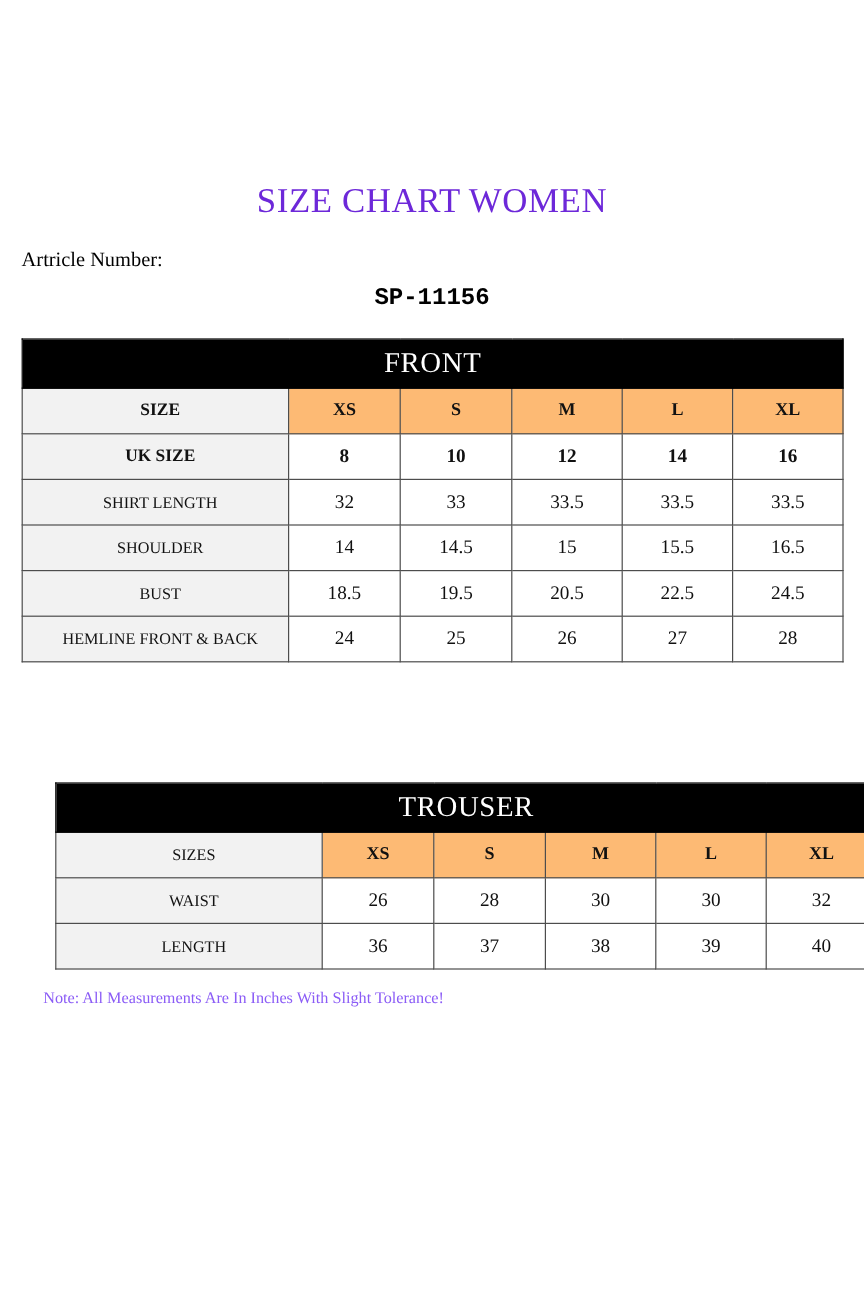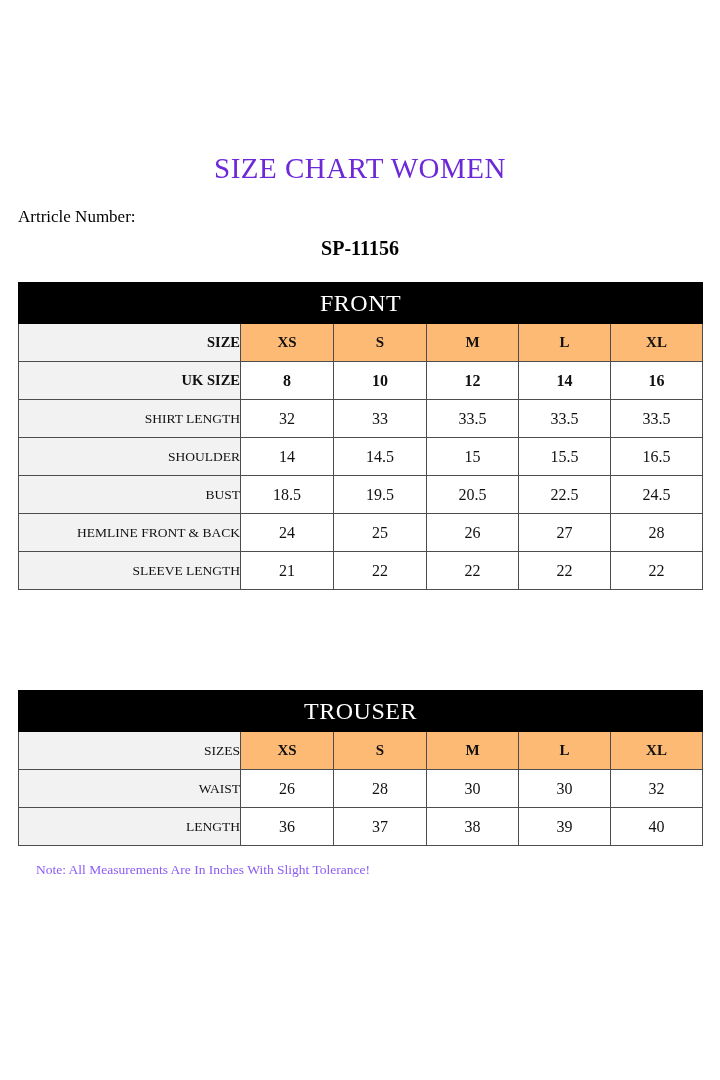--- a/index.html
+++ b/index.html
@@ -36,20 +36,21 @@
     margin-top: 22px;
     font-weight: 400;
     color: #000;
   }
   .article-number {
     text-align: center;
     font-size: 20px;
     font-weight: bold;
     margin-top: 10px;
     color: #000;
+    font-family: Liberation Mono, monospace;
   }
   table.chart {
     border-collapse: collapse;
     width: 684px;
     margin: 0 auto;
     table-layout: fixed;
   }
   table.chart td, table.chart th {
     border: 1px solid #4d4d4d;
     padding: 0;
@@ -59,21 +60,21 @@
     background: #000000;
     color: #ffffff;
     text-align: center;
     font-size: 24px;
     font-weight: 400;
     height: 40px;
     letter-spacing: 0.5px;
     border: 1px solid #000 !important;
   }
   .row-label {
-    text-align: right;
+    text-align: center;
     padding-left: 8px !important;
     font-size: 13.5px;
     background: #f2f2f2;
     height: 37px;
   }
   .row-label.bold {
     font-weight: bold;
     font-size: 14.5px;
   }
   .cell {
@@ -96,21 +97,21 @@
   .spacer {
     height: 100px;
   }
   .note {
     font-size: 13.5px;
     margin: 16px 0 0 18px;
     color: #8b5cf6;
     font-family: "Liberation Serif", serif;
   }
   .chart-wrap-first { margin-top: 22px; }
-  .chart-wrap-second { margin-top: 0; }
+  .chart-wrap-second { margin-top: 0; margin-left: 28px; }
 </style>
 </head>
 <body>
 
 <div class="page">
 
   <div class="title">SIZE CHART WOMEN</div>
   <div class="article-label">Artricle Number:</div>
   <div class="article-number">SP-11156</div>
 
@@ -170,28 +171,20 @@
           <td class="cell">24.5</td>
         </tr>
         <tr>
           <td class="row-label">HEMLINE FRONT &amp; BACK</td>
           <td class="cell">24</td>
           <td class="cell">25</td>
           <td class="cell">26</td>
           <td class="cell">27</td>
           <td class="cell">28</td>
         </tr>
-        <tr>
-          <td class="row-label">SLEEVE LENGTH</td>
-          <td class="cell">21</td>
-          <td class="cell">22</td>
-          <td class="cell">22</td>
-          <td class="cell">22</td>
-          <td class="cell">22</td>
-        </tr>
       </tbody>
     </table>
   </div>
 
   <div class="spacer"></div>
 
   <div class="chart-wrap-second">
     <table class="chart">
       <colgroup>
         <col style="width:222px">

